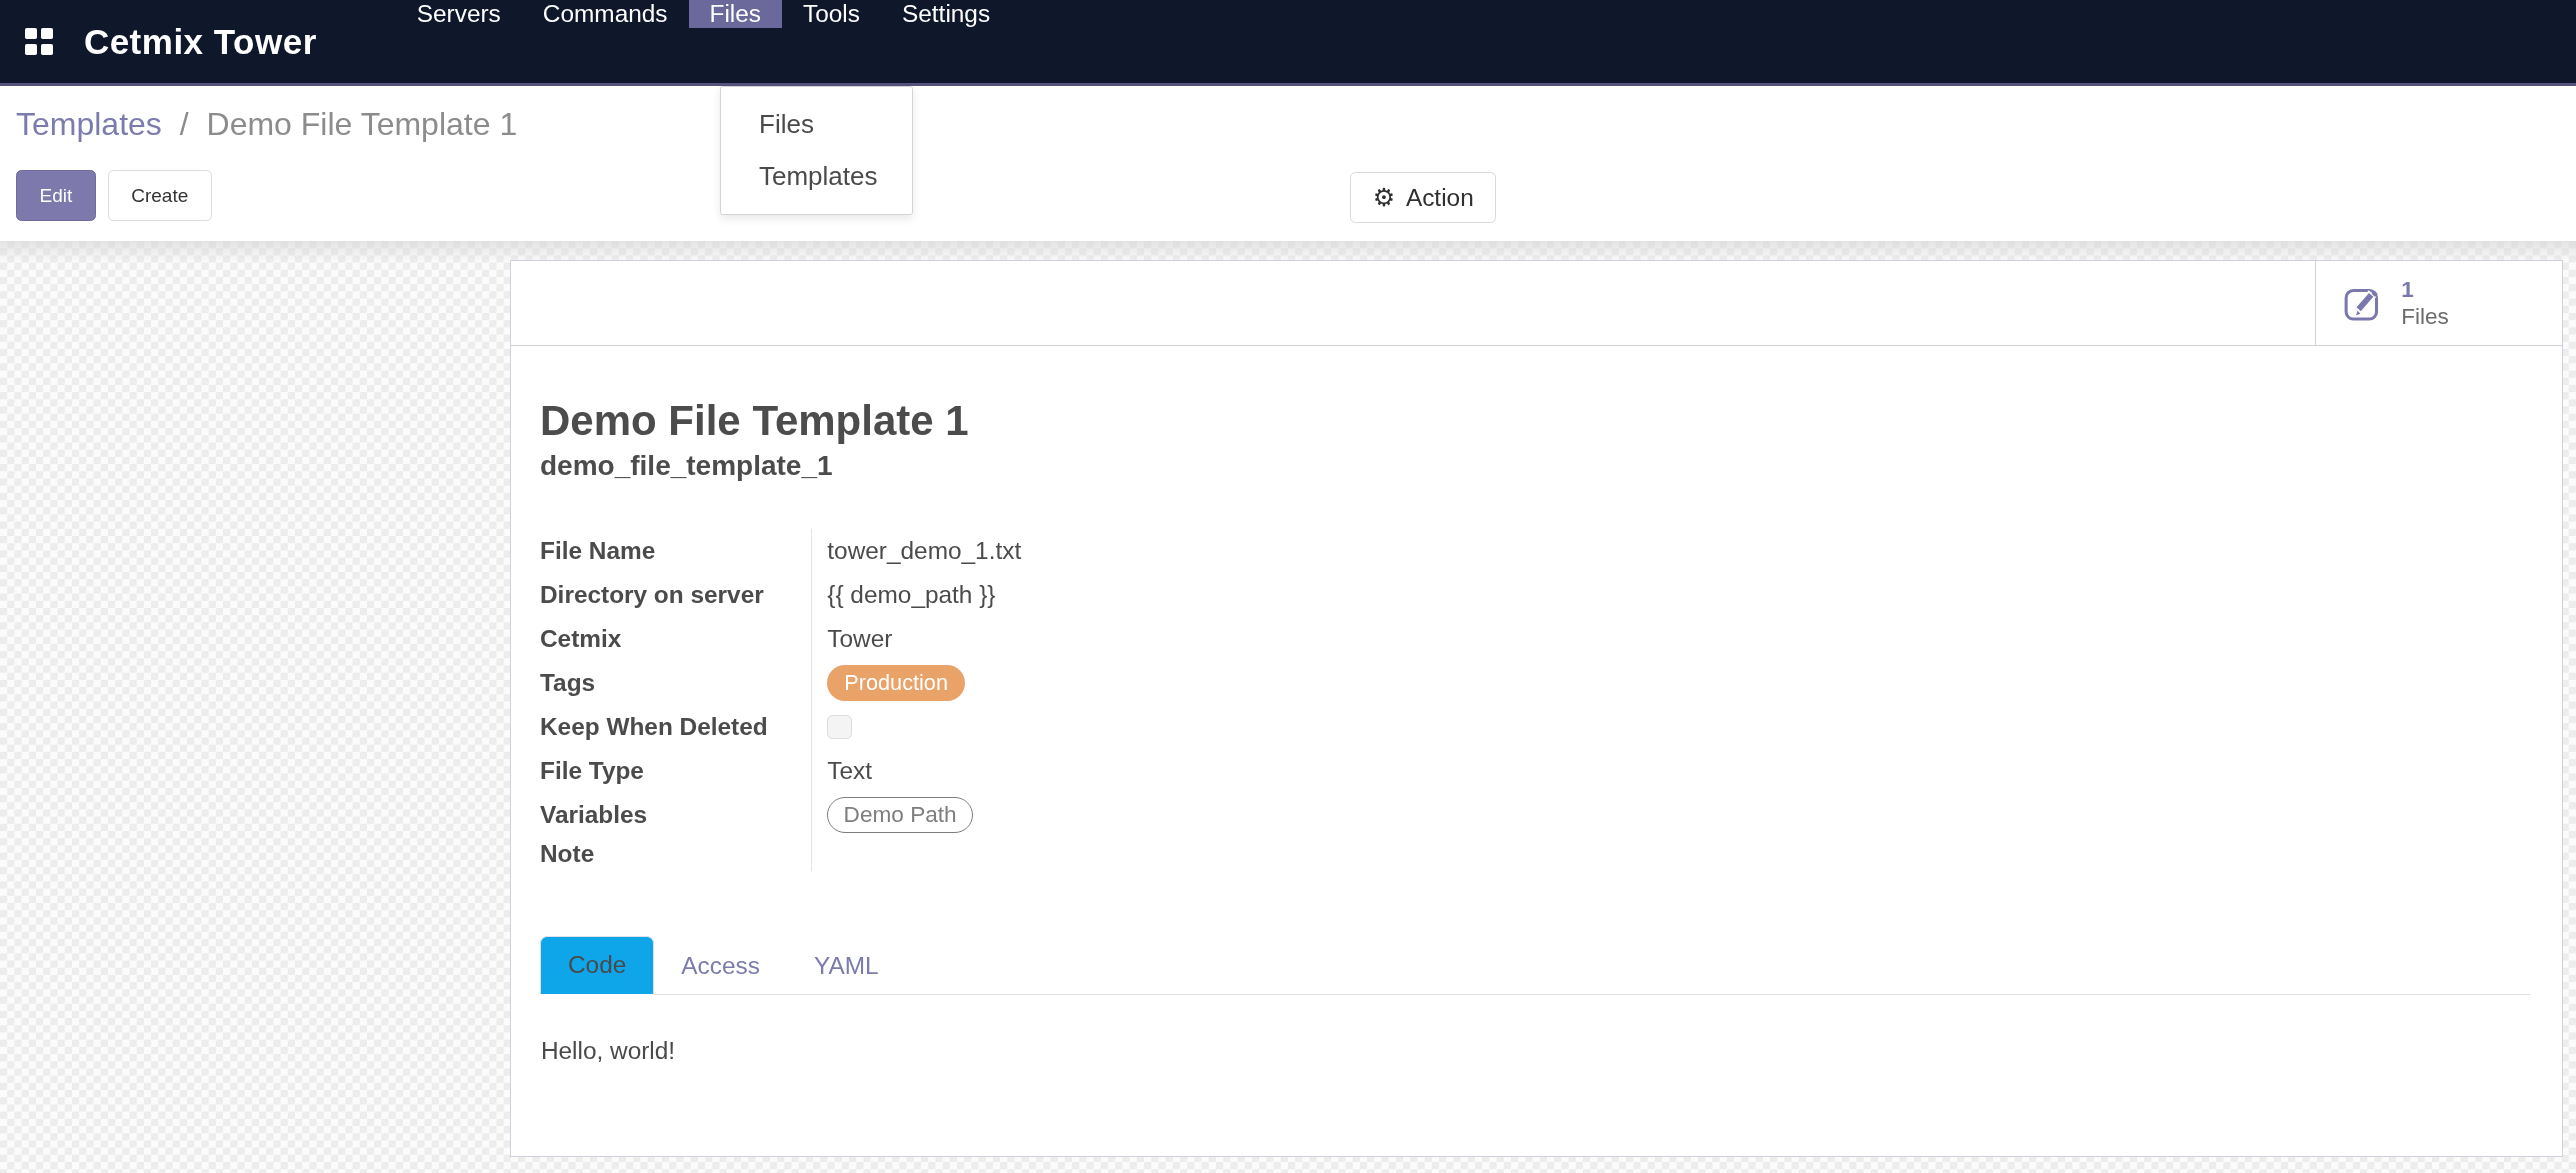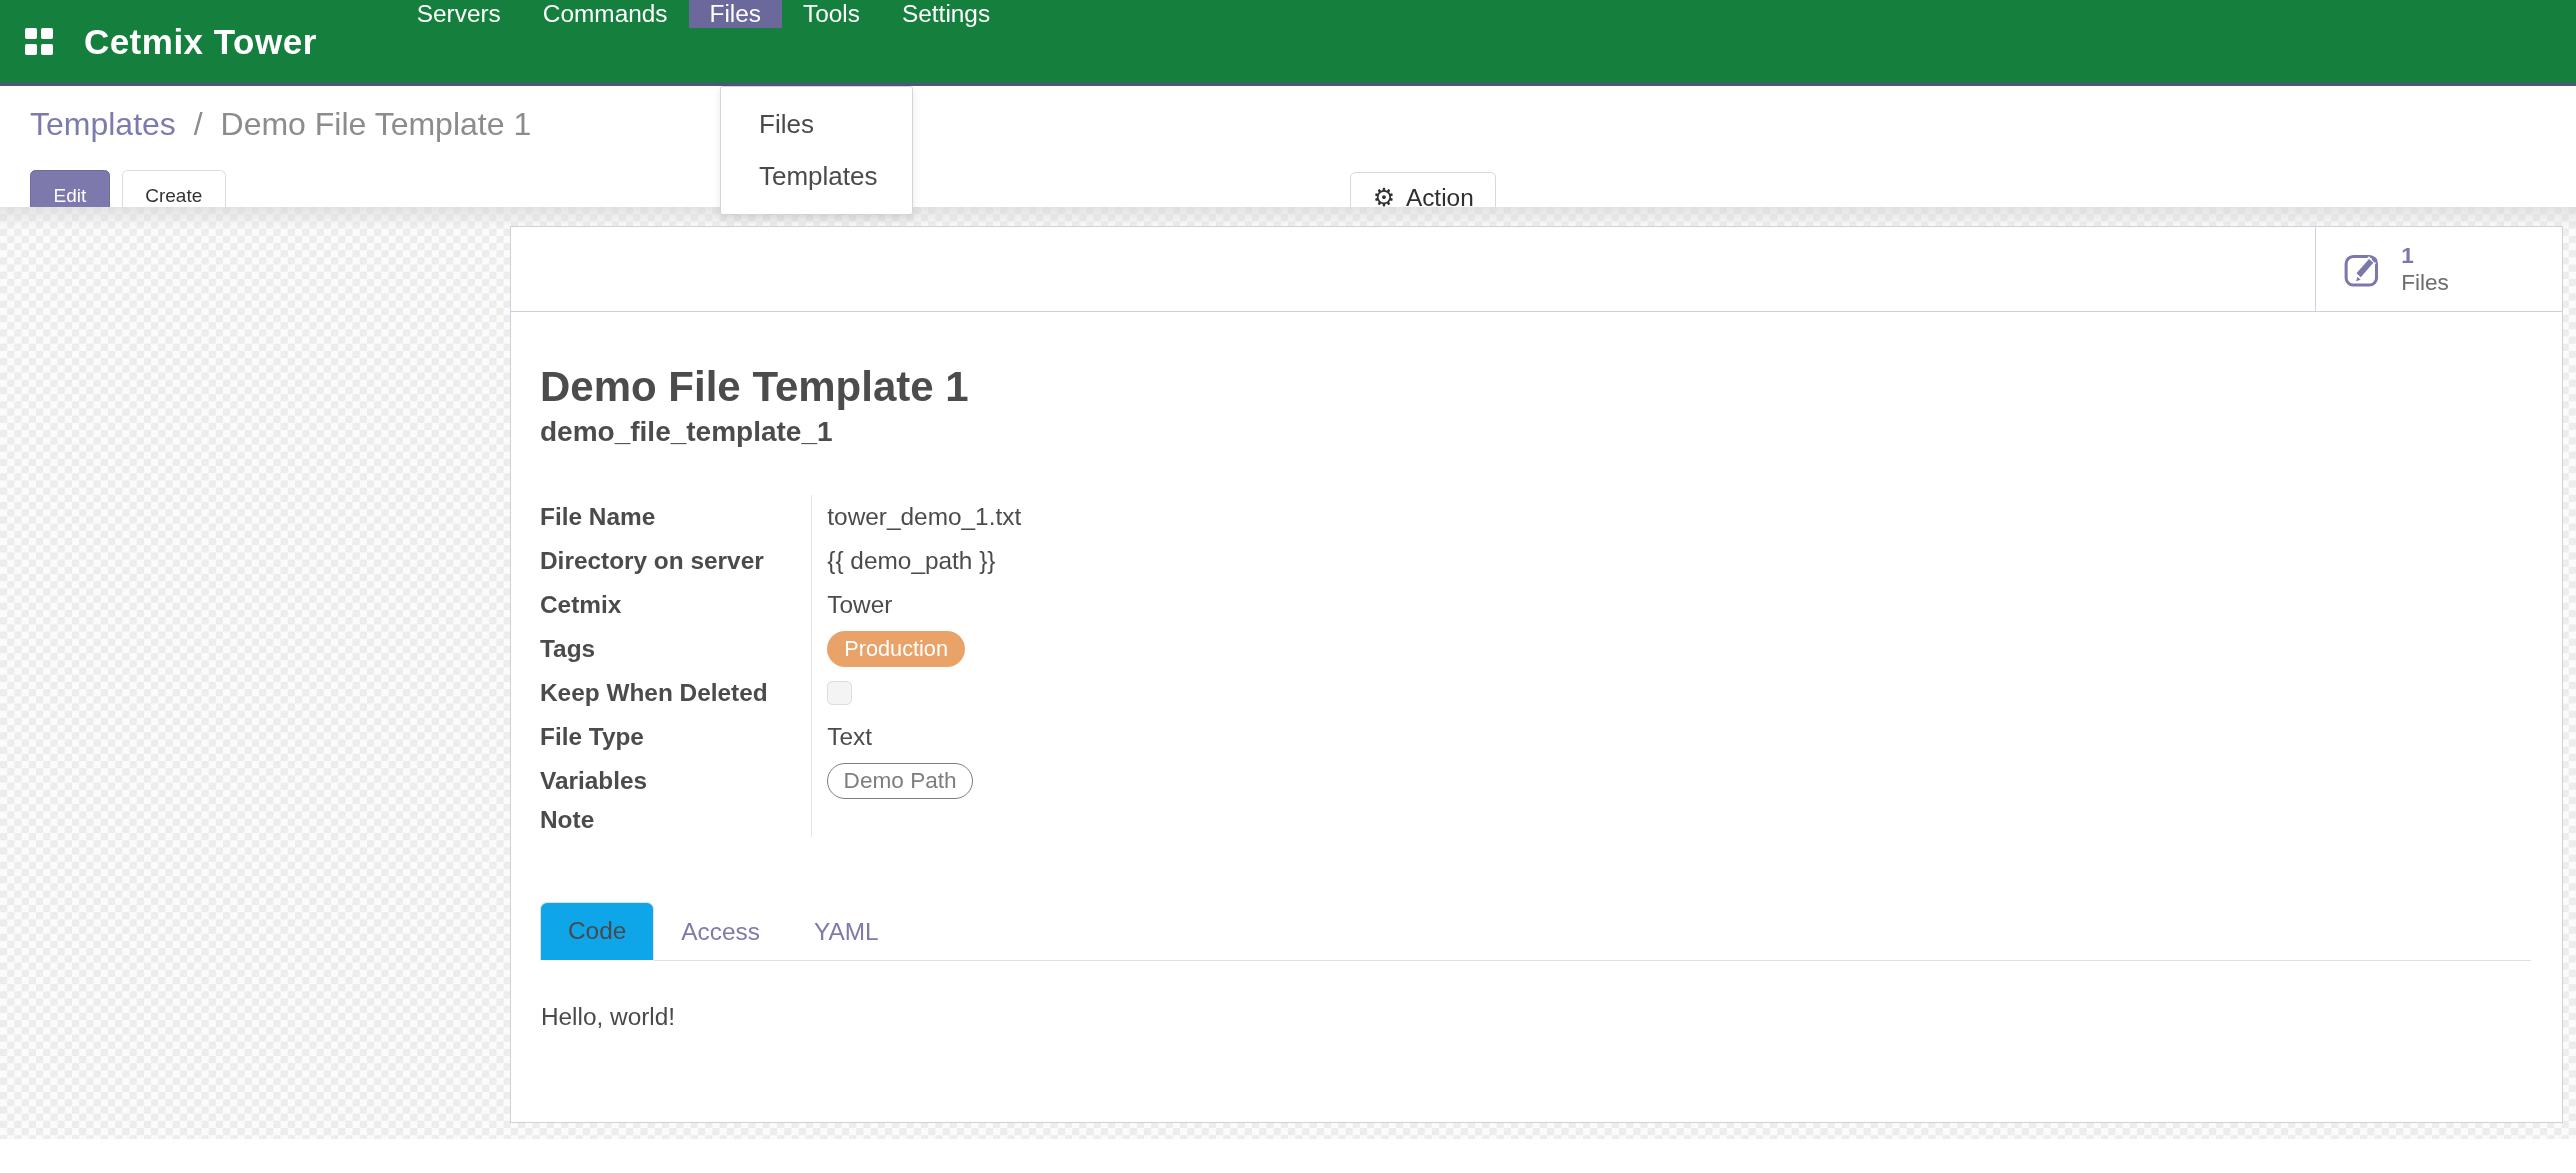--- a/index.html
+++ b/index.html
@@ -7,21 +7,21 @@
   body {
     width: 2576px; height: 1173px;
     position: relative; overflow: hidden;
     background: #fff;
     font-family: "Liberation Sans", sans-serif;
     color: #4b4b4b;
   }
 
   
   .navbar {
-    height: 86px; background: #15803d;
+    height: 86px; background: #0f172a;
     border-bottom: 3.6px solid #55527e;
     display: flex; align-items: stretch;
     position: relative; z-index: 5;
   }
   .apps-btn { align-self: center; margin-left: 25px; cursor: pointer;
     display: grid; grid-template-columns: 11.7px 11.7px; grid-template-rows: 11.7px 11.7px; gap: 4.5px; }
   .apps-btn i { background: #fff; border-radius: 1.8px; display:block; }
   .brand { align-self: center; margin-left: 31px; color: #fff;
     font-size: 35px; font-weight: 700; letter-spacing: 0.5px; white-space: nowrap; }
   .nav-menu { display: flex; margin-left: 79px; align-items: flex-start; }
@@ -32,21 +32,21 @@
   
   .dropdown {
     position: absolute; left: 720px; top: 86px; width: 193px;
     background: #fff; border: 0.9px solid #d4d4d4; border-radius: 2.7px;
     box-shadow: 0 3.6px 9px rgba(0,0,0,.09);
     padding: 10.8px 0; z-index: 20;
   }
   .dropdown-item { padding: 10.8px 18px 10.8px 38px; font-size: 26px; color: #4a4a4a; cursor: pointer; white-space: nowrap; }
 
   
-  .control-panel { background: #fff; height: 121px; position: relative; padding: 20px 0 0 30px; }
+  .control-panel { background: #fff; height: 155px; position: relative; padding: 20px 0 0 16px; }
   .breadcrumb { font-size: 32px; white-space: nowrap; }
   .breadcrumb .bc-parent { color: #7c7bad; cursor: pointer; }
   .breadcrumb .bc-sep { color: #8c8c8c; margin: 0 9px; }
   .breadcrumb .bc-current { color: #8c8c8c; }
   .btn-row { margin-top: 27px; display: flex; gap: 11.7px; }
   .btn { font-size: 19px; height: 51px; line-height: 50px; padding: 0 22.6px;
     border-radius: 5.4px; cursor: pointer; white-space: nowrap; }
   .btn-edit { background: #7d79ac; border: 0.9px solid #6f6b9f; color: #fff; }
   .btn-create { background: #fff; border: 0.9px solid #dcdcdc; color: #333; }
   .btn-action { position: absolute; left: 1350px; top: 86px; height: 51px;

